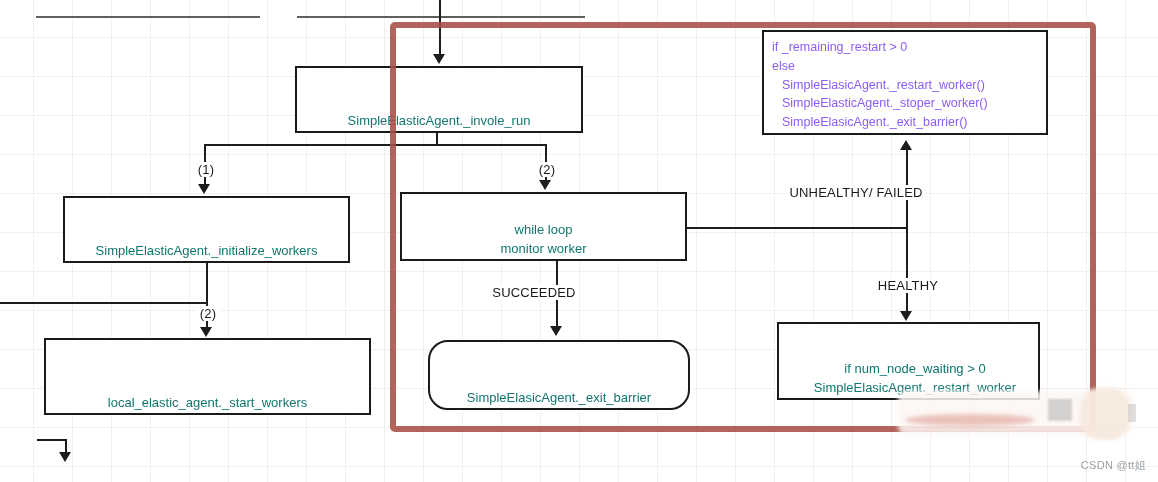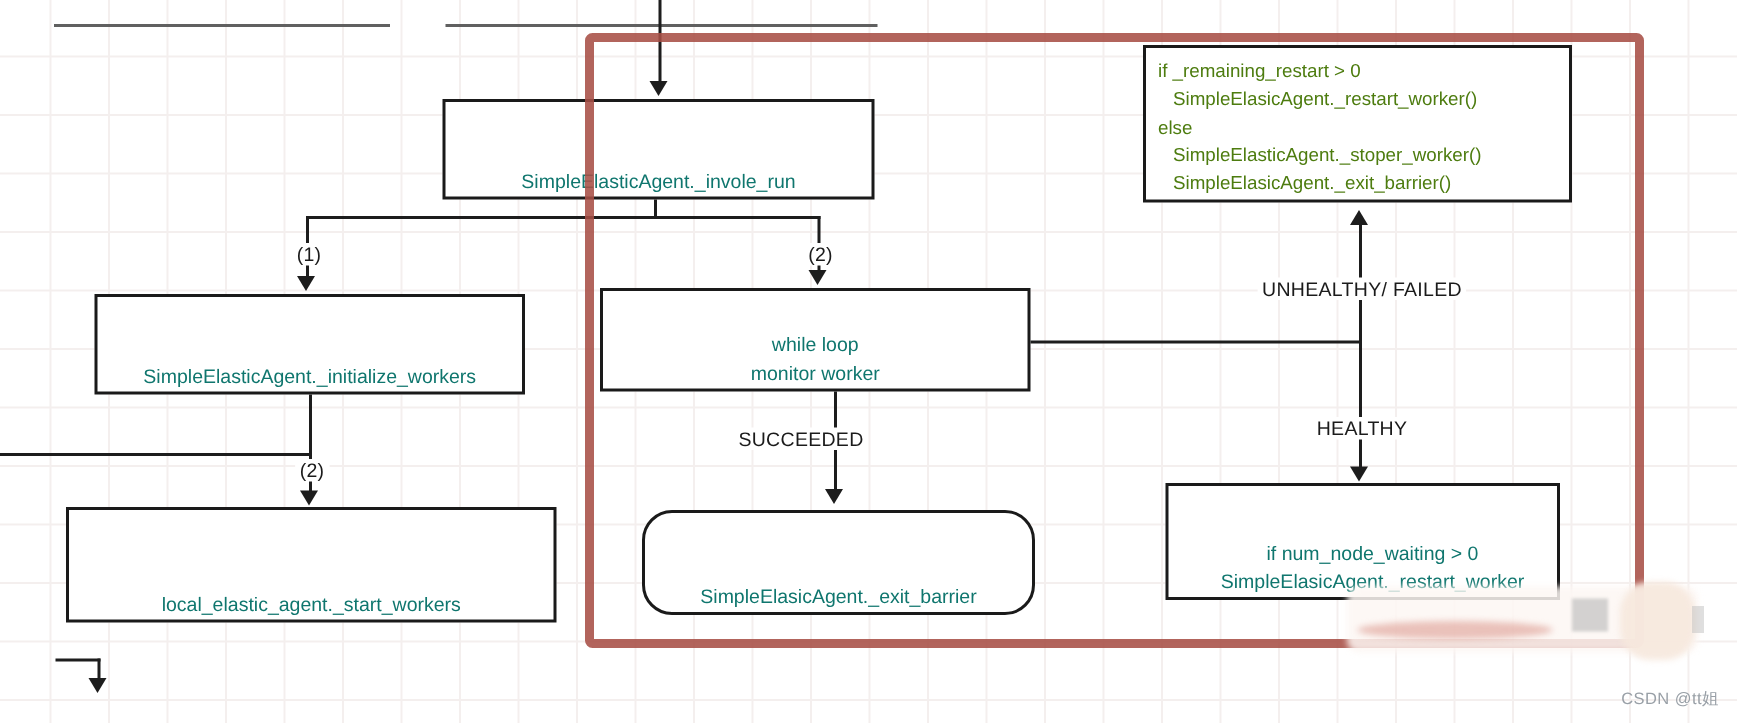--- a/index.html
+++ b/index.html
@@ -15,21 +15,21 @@
   }
   .node{
     position:absolute;background:#fff;border:2px solid #1a1a1a;
     display:flex;align-items:flex-end;justify-content:center;
     text-align:center;font-size:13px;color:#0f766e;z-index:2;
     box-sizing:border-box;line-height:1.45;
   }
   .node .stack{display:block;width:100%;}
   .code-node{
     position:absolute;background:#fff;border:2px solid #1a1a1a;
-    font-size:12.5px;color:#4d7c0f;z-index:2;box-sizing:border-box;
+    font-size:12.5px;color:#8b5cf6;z-index:2;box-sizing:border-box;
     padding:6px 8px;line-height:1.5;text-align:left;
   }
   .code-line{display:block;white-space:pre;}
   .code-line.indent{padding-left:10px;}
   .line-h,.line-v{position:absolute;background:#1d1d1d;z-index:3;}
   .line-h{height:2px;}
   .line-v{width:2px;}
   .arrow-down{position:absolute;width:0;height:0;z-index:3;
     border-left:6px solid transparent;border-right:6px solid transparent;
     border-top:10px solid #1d1d1d;}
@@ -79,22 +79,22 @@
       <span class="code-line" style="text-align:center;">monitor worker</span>
     </span>
   </div>
 
   <div class="node" style="left:428px;top:340px;width:262px;height:70px;border-radius:20px;">
     <span>SimpleElasicAgent._exit_barrier</span>
   </div>
 
   <div class="code-node" style="left:762px;top:30px;width:286px;height:105px;">
     <span class="code-line">if _remaining_restart &gt; 0</span>
+    <span class="code-line">else</span>
     <span class="code-line indent">SimpleElasicAgent._restart_worker()</span>
-    <span class="code-line">else</span>
     <span class="code-line indent">SimpleElasticAgent._stoper_worker()</span>
     <span class="code-line indent">SimpleElasicAgent._exit_barrier()</span>
   </div>
 
   <div class="node" style="left:777px;top:322px;width:263px;height:78px;padding-left:13px;">
     <span class="stack">
       <span class="code-line" style="text-align:center;">if num_node_waiting &gt; 0</span>
       <span class="code-line" style="text-align:center;">SimpleElasicAgent._restart_worker</span>
     </span>
   </div>
@@ -117,21 +117,21 @@
   <div class="arrow-down" style="left:200px;top:327px;"></div>
   <div class="edge-label" style="left:208px;top:306px;">(2)</div>
 
   <div class="line-v" style="left:556px;top:261px;height:65px;"></div>
   <div class="arrow-down" style="left:550px;top:326px;"></div>
   <div class="edge-label" style="left:534px;top:285px;">SUCCEEDED</div>
 
   <div class="line-h" style="left:687px;top:227px;width:221px;"></div>
   <div class="line-v" style="left:906px;top:150px;height:79px;"></div>
   <div class="arrow-up" style="left:900px;top:140px;"></div>
-  <div class="edge-label" style="left:908px;top:185px;">UNHEALTHY/ FAILED</div>
+  <div class="edge-label" style="left:856px;top:185px;">UNHEALTHY/ FAILED</div>
   <div class="line-v" style="left:906px;top:227px;height:85px;"></div>
   <div class="arrow-down" style="left:900px;top:311px;"></div>
   <div class="edge-label" style="left:908px;top:278px;text-align:right;">HEALTHY</div>
 
   <div class="line-h" style="left:37px;top:439px;width:30px;"></div>
   <div class="line-v" style="left:65px;top:439px;height:14px;"></div>
   <div class="arrow-down" style="left:59px;top:452px;"></div>
 
   <div class="red-rect"></div>
 

